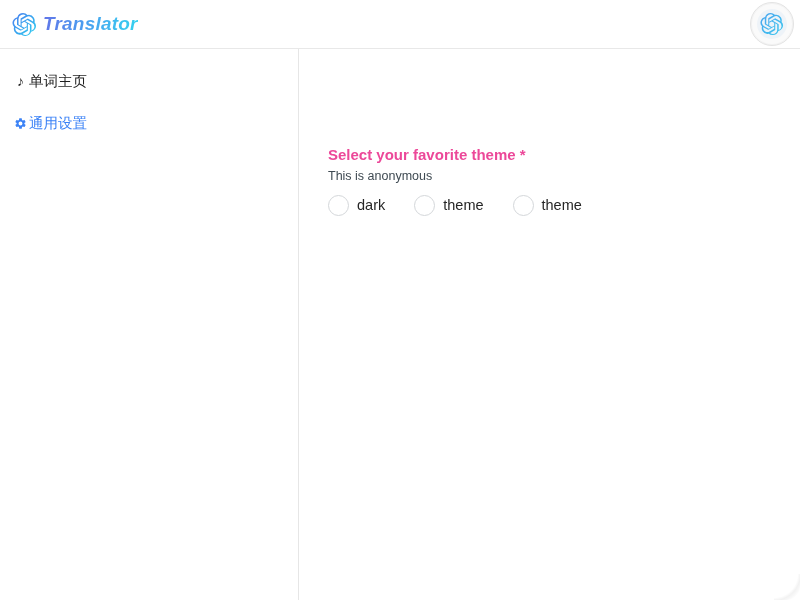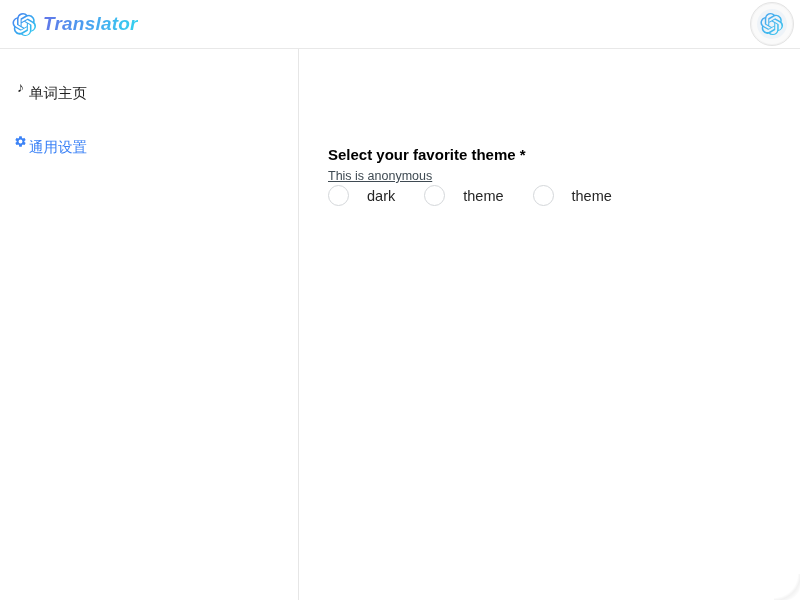--- a/index.html
+++ b/index.html
@@ -120,21 +120,21 @@
     gap: 2px;
     padding: 4px 0 4px 14px;
     font-size: 14.5px;
     line-height: 20px;
     cursor: pointer;
     white-space: nowrap;
   }
 
   .nav-item + .nav-item { margin-top: 14px; }
 
-  .nav-item .nav-label { font-size: 14.5px; margin-top: 12px; }
+  .nav-item .nav-label { font-size: 14.5px; }
 
   .nav-home { color: #1f1f1f; }
   .nav-home .nav-icon {
     font-size: 14px;
     color: #1a1a1a;
     width: 13px;
     display: inline-block;
     text-align: center;
   }
 
@@ -152,42 +152,41 @@
   .content {
     flex: 1 1 auto;
     background: #ffffff;
     padding: 96px 0 0 29px;
     min-width: 0;
   }
 
   .q-title {
     font-size: 15px;
     font-weight: bold;
-    color: #000000;
+    color: #ec4899;
     line-height: 20px;
     margin-bottom: 3px;
   }
 
   .q-subtitle {
     font-size: 12.5px;
     color: #3f4a52;
     line-height: 17px;
-    text-decoration: underline;
+    margin-bottom: 10px;
   }
 
   .options {
     display: flex;
     align-items: center;
     gap: 0;
   }
 
   .option {
     display: flex;
-    align-items: center;
-    gap: 18px;
+    gap: 8px;
     cursor: pointer;
     margin-right: 29px;
   }
 
   .radio {
     width: 21px;
     height: 21px;
     flex: 0 0 21px;
     border-radius: 50%;
     border: 1.5px solid #d4d7da;

